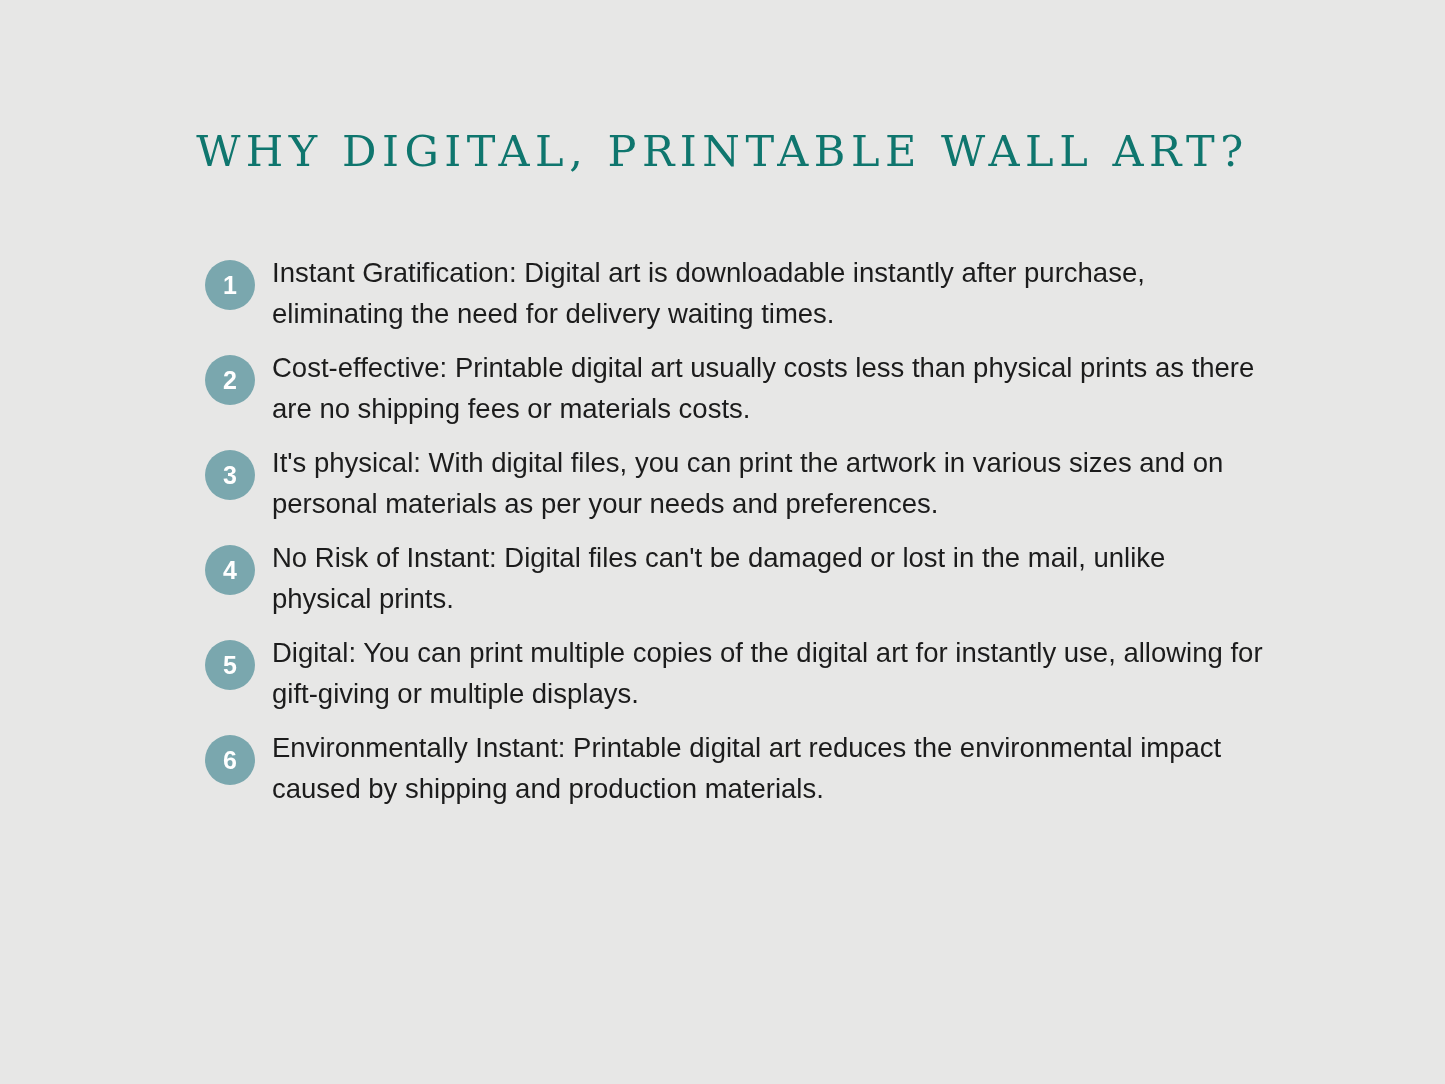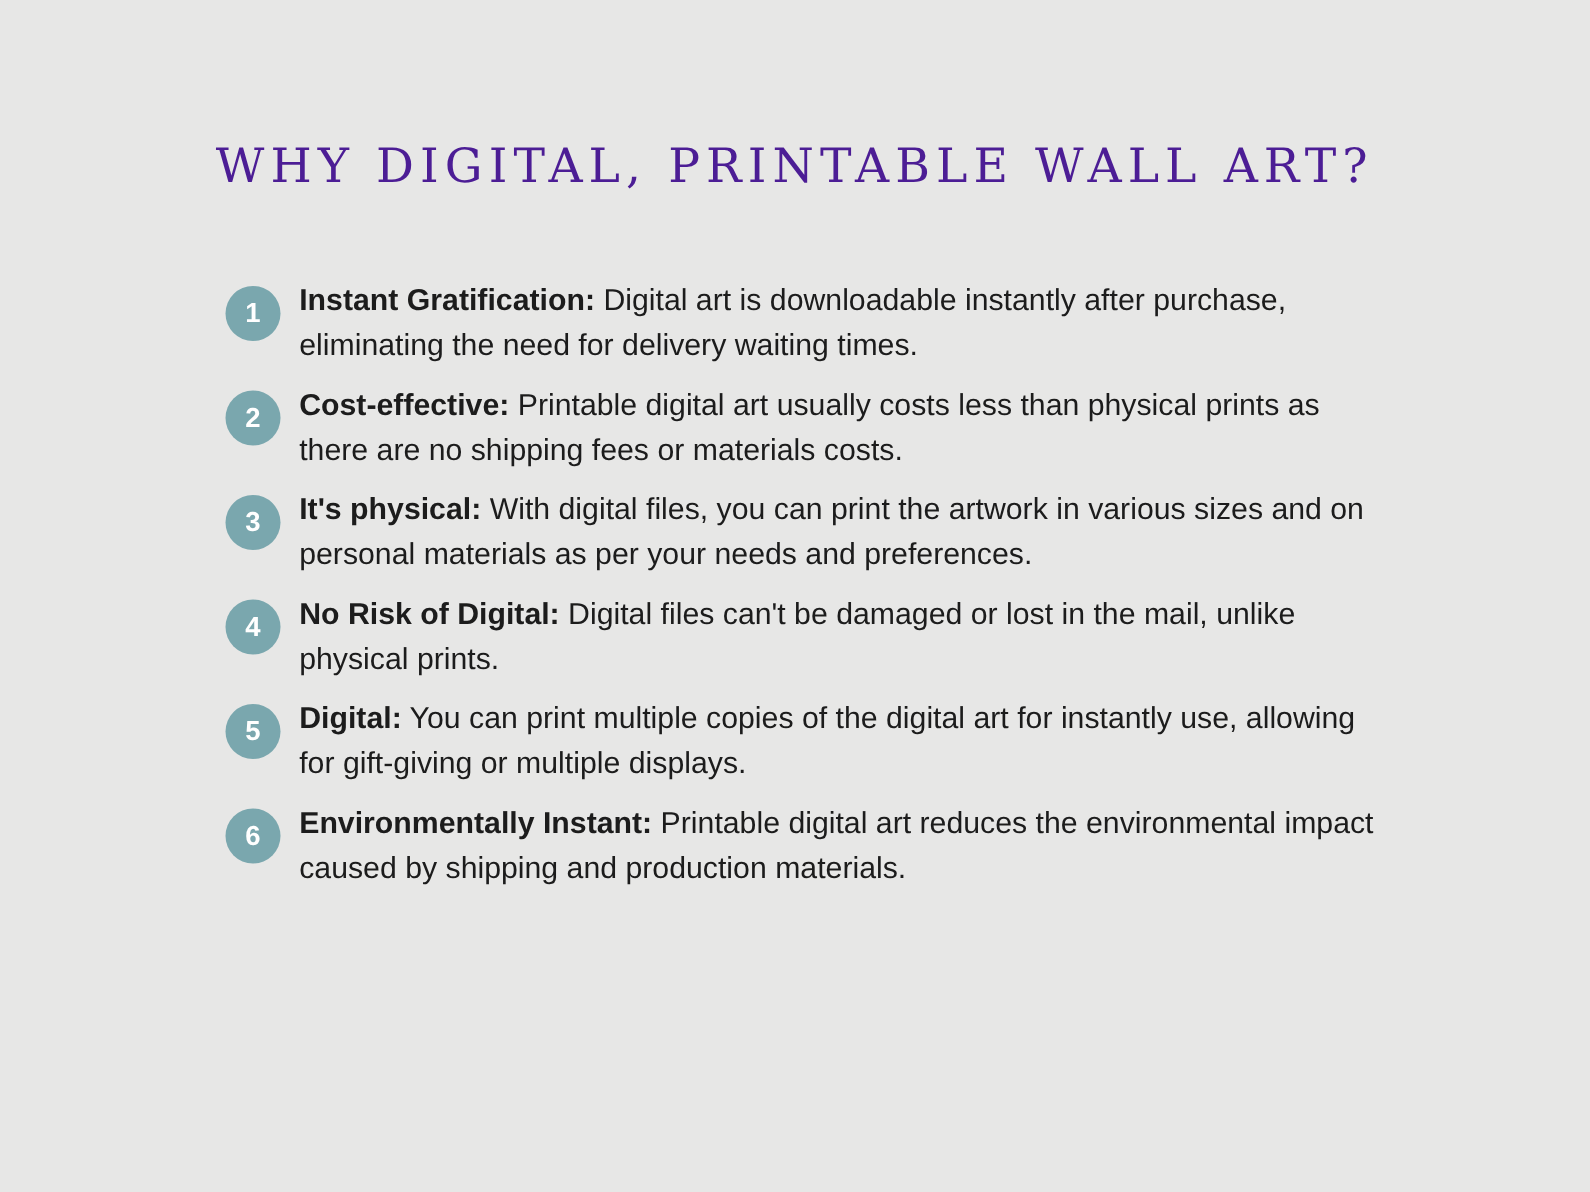--- a/index.html
+++ b/index.html
@@ -21,21 +21,21 @@
   }
   .title {
     position: absolute;
     top: 126px;
     left: 0;
     width: 1445px;
     text-align: center;
     font-family: "DejaVu Serif", "Liberation Serif", serif;
     font-size: 43px;
     letter-spacing: 5.5px;
-    color: #4c1d95;
+    color: #0f766e;
     font-weight: 400;
     white-space: nowrap;
   }
   .list {
     position: absolute;
     top: 252px;
     left: 205px;
     width: 1060px;
   }
   .item {
@@ -60,21 +60,21 @@
     font-family: "Liberation Sans", sans-serif;
   }
   .text {
     flex: 1 1 auto;
     font-size: 27.5px;
     line-height: 41px;
     color: #1c1c1c;
     font-family: "Liberation Sans", sans-serif;
   }
   .text .lead {
-    font-weight: 700;
+    font-weight: 400;
     text-align: right;
   }
 </style>
 </head>
 <body>
 
 <div class="page">
 
   <div class="title">WHY DIGITAL, PRINTABLE WALL ART?</div>
 
@@ -97,21 +97,21 @@
     <div class="item">
       <div class="badge">3</div>
       <div class="text">
         <span class="lead">It's physical:</span><span> With digital files, you can print the artwork in various sizes and on personal materials as per your needs and preferences.</span>
       </div>
     </div>
 
     <div class="item">
       <div class="badge">4</div>
       <div class="text">
-        <span class="lead">No Risk of Digital:</span><span> Digital files can't be damaged or lost in the mail, unlike physical prints.</span>
+        <span class="lead">No Risk of Instant:</span><span> Digital files can't be damaged or lost in the mail, unlike physical prints.</span>
       </div>
     </div>
 
     <div class="item">
       <div class="badge">5</div>
       <div class="text">
         <span class="lead">Digital:</span><span> You can print multiple copies of the digital art for instantly use, allowing for gift-giving or multiple displays.</span>
       </div>
     </div>
 

